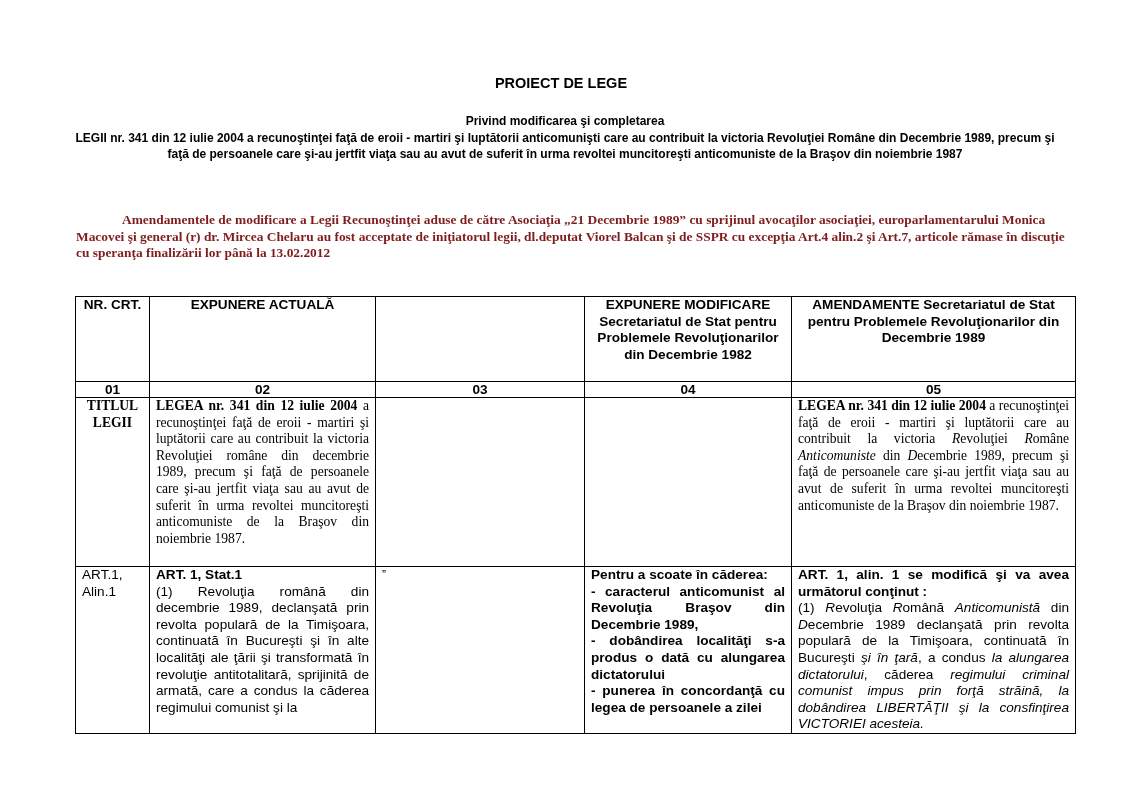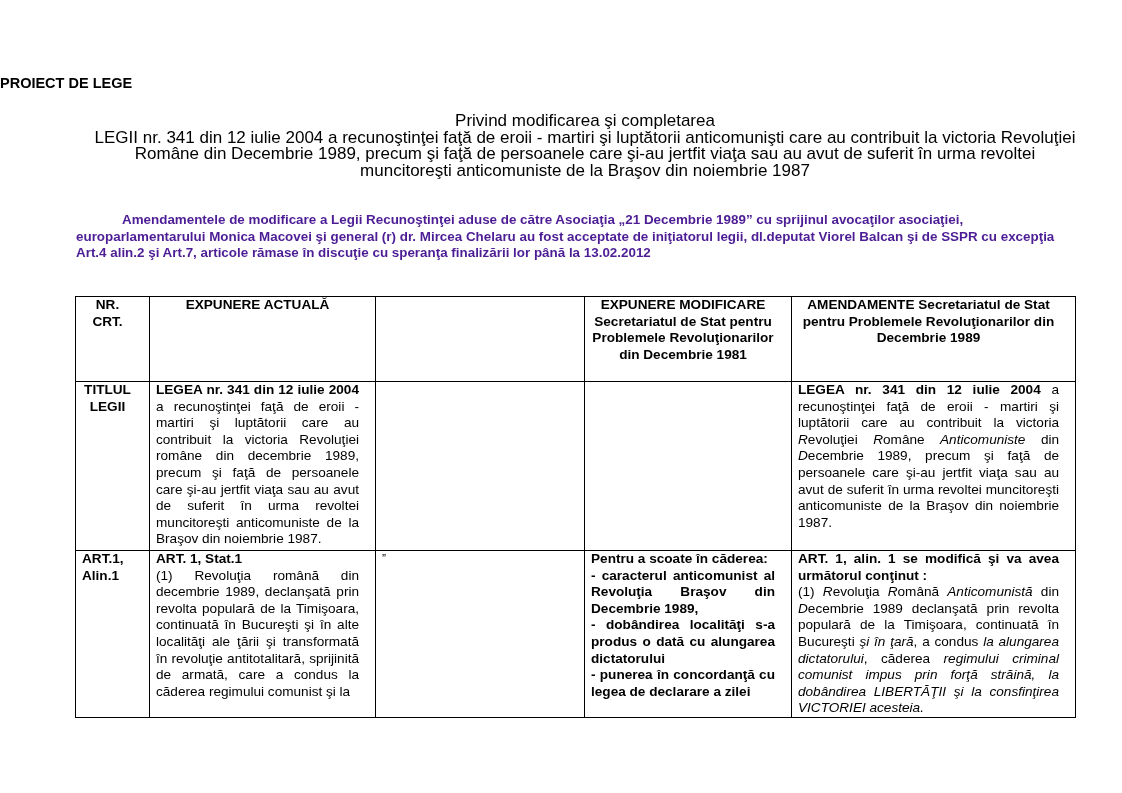--- a/index.html
+++ b/index.html
@@ -2,47 +2,48 @@
 <html><head>
   <meta charset="utf-8">
   <style>
     html, body { margin: 0; padding: 0; background: #ffffff; }
     body {
       width: 1122px; height: 793px; position: relative; overflow: hidden;
       font-family: "Liberation Sans", sans-serif; color: #000;
     }
     .page-title {
       position: absolute; top: 75px; left: 0; width: 1122px;
-      font-weight: bold; font-size: 14.5px;
+      text-align: center; font-weight: bold; font-size: 14.5px;
     }
     .subtitle {
       position: absolute; top: 113px; left: 70px; width: 990px;
-      text-align: center; font-weight: normal; font-size: 17px; line-height: 16.5px; margin-left: 20px;
+      text-align: center; font-weight: bold; font-size: 12px; line-height: 16.5px;
     }
     .red-note {
       position: absolute; top: 212px; left: 76px; width: 1000px;
-      color: #4c1d95; font-weight: bold; font-size: 13.4px; line-height: 16.5px;
+      color: #7f1d1d; font-weight: bold; font-size: 13.4px; line-height: 16.5px;
       text-align: left;
+      font-family: Liberation Serif, serif;
     }
     .red-note .indent { display: inline-block; width: 46px; }
     table.doc {
       position: absolute; top: 296px; left: 75px; width: 1000px;
       border-collapse: collapse; table-layout: fixed;
       font-size: 13.6px; line-height: 16.6px;
     }
     table.doc td, table.doc th {
-      border: 1px solid #000; vertical-align: top; padding: 0 16px 0 6px; margin-left: 40px;
+      border: 1px solid #000; vertical-align: top; padding: 0 6px 0 6px; margin-left: 40px;
     }
     th { font-weight: bold; text-align: center; }
     .hdr th { height: 84px; padding-top: 0; line-height: 16.5px; }
     .num th { height: 15px; line-height: 15px; }
     .rowlabel { font-weight: bold; text-align: center; }
-    .rowlabel-left { font-weight: bold; text-align: left; }
+    .rowlabel-left { font-weight: normal; text-align: left; }
     .just { text-align: justify; }
-    .row-title td { height: 168px; }
+    .row-title td { height: 168px; font-family: Liberation Serif, serif; }
     .row-art td { height: 166px; }
     .b { font-weight: bold; }
     .i { font-style: italic; }
     .quote { font-size: 12px; }
   </style>
 </head>
 <body>
 
 <div class="page-title">PROIECT DE LEGE</div>
 
@@ -59,42 +60,49 @@
     <col style="width:226px">
     <col style="width:209px">
     <col style="width:207px">
     <col style="width:284px">
   </colgroup>
   <tbody>
       <tr class="hdr">
     <th>NR. CRT.</th>
     <th>EXPUNERE ACTUALĂ</th>
     <th></th>
-    <th>EXPUNERE MODIFICARE Secretariatul de Stat pentru Problemele Revoluţionarilor din Decembrie 1981</th>
+    <th>EXPUNERE MODIFICARE Secretariatul de Stat pentru Problemele Revoluţionarilor din Decembrie 1982</th>
     <th><span>AMENDAMENTE</span><span> Secretariatul de Stat pentru Problemele Revoluţionarilor din Decembrie 1989</span></th>
+  </tr>
+  <tr class="num">
+    <th>01</th>
+    <th>02</th>
+    <th>03</th>
+    <th>04</th>
+    <th>05</th>
   </tr>
   <tr class="row-title">
     <td class="rowlabel">TITLUL LEGII</td>
     <td class="just"><span class="b">LEGEA nr. 341 din 12 iulie 2004</span><span> a  recunoştinţei faţă de eroii - martiri şi luptătorii care au contribuit la victoria Revoluţiei române din decembrie 1989, precum şi faţă de persoanele care şi-au jertfit viaţa sau au avut de suferit în urma revoltei muncitoreşti anticomuniste de la Braşov din noiembrie 1987.</span></td>
     <td></td>
     <td></td>
     <td class="just"><span class="b">LEGEA nr. 341 din 12 iulie 2004</span><span> a recunoştinţei faţă de eroii - martiri şi luptătorii care au contribuit la victoria </span><span class="i">R</span><span>evoluţiei </span><span class="i">R</span><span>omâne </span><span class="i">Anticomuniste</span><span> din </span><span class="i">D</span><span>ecembrie 1989, precum şi faţă de persoanele care şi-au jertfit viaţa sau au avut de suferit în urma revoltei muncitoreşti anticomuniste de la Braşov din noiembrie 1987.</span></td>
   </tr>
   <tr class="row-art">
     <td class="rowlabel-left">ART.1, Alin.1</td>
     <td class="just">
           <div class="b">ART. 1, Stat.1</div>
           <div>(1) Revoluţia română din decembrie 1989, declanşată prin revolta populară de la Timişoara, continuată în Bucureşti şi în alte localităţi ale ţării şi transformată în revoluţie antitotalitară, sprijinită de armată, care a condus la căderea regimului comunist şi la</div>
         </td>
     <td class="quote">”</td>
     <td class="just b">
       <div>Pentru a scoate în căderea:</div>
       <div>- caracterul anticomunist al Revoluţia Braşov din Decembrie 1989,</div>
       <div>- dobândirea localităţi s-a produs o dată cu alungarea dictatorului</div>
-      <div>- punerea în concordanţă cu legea de declarare a zilei</div>
+      <div>- punerea în concordanţă cu legea de persoanele a zilei</div>
     </td>
     <td class="just">
       <div class="b">ART. 1, alin. 1 se modifică şi va avea următorul conţinut :</div>
       <div><span>(1) </span><span class="i">R</span><span>evoluţia </span><span class="i">R</span><span>omână </span><span class="i">Anticomunistă</span><span> din </span><span class="i">D</span><span>ecembrie 1989 declanşată prin revolta populară de la Timişoara, continuată în Bucureşti </span><span class="i">şi în ţară</span><span>, a condus </span><span class="i">la alungarea dictatorului</span><span>, căderea </span><span class="i">regimului criminal comunist impus prin forţă străină, la dobândirea LIBERTĂŢII şi la consfinţirea VICTORIEI acesteia.</span></div>
     </td>
   </tr>
 </tbody>
   </table>
 
 </body></html>

